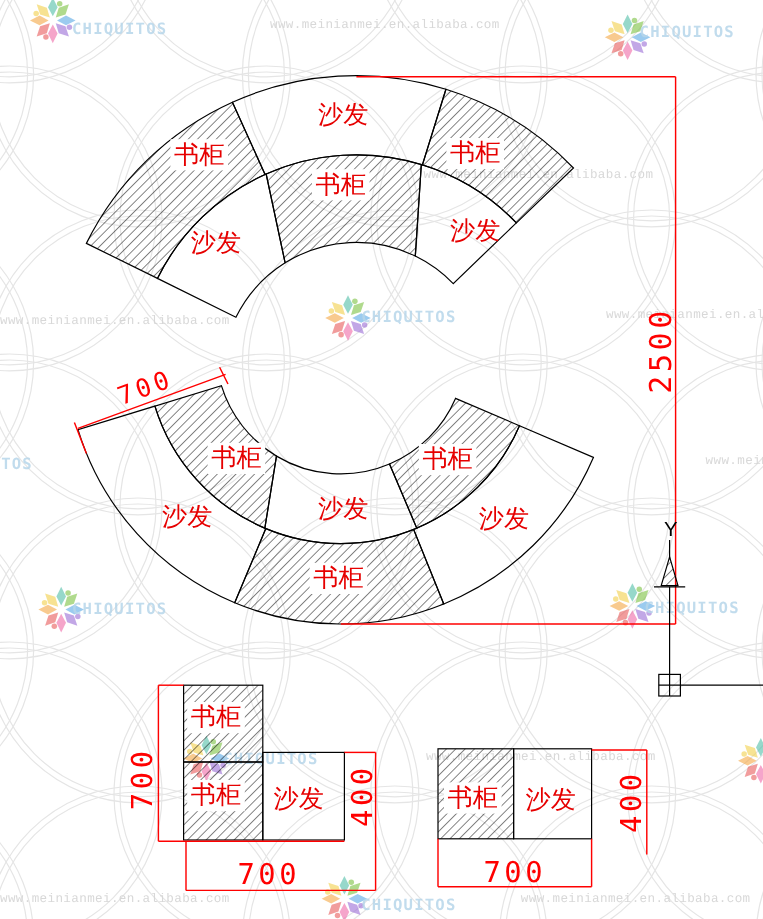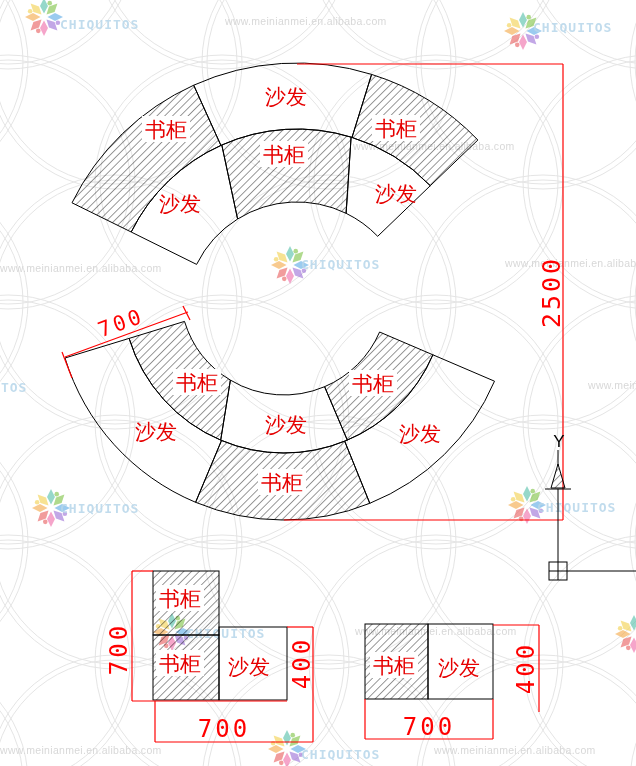--- a/index.html
+++ b/index.html
@@ -3,21 +3,21 @@
 <meta charset="utf-8">
 <style>
   html,body{margin:0;padding:0;background:#fff;}
   body{font-family:"Liberation Sans",sans-serif;}
   #canvas{position:relative;width:636px;height:766px;overflow:hidden;background:#fff;}
   #canvas > svg{position:absolute;left:0;top:0;}
   #watermarks{position:absolute;left:0;top:0;width:522px;height:766px;}
   #watermarks svg.flower{position:absolute;}
   .logo-text{position:absolute;font-family:"DejaVu Sans Mono",monospace;font-weight:bold;
              font-size:13px;letter-spacing:1px;white-space:nowrap;opacity:.85;}
-  .url-text{position:absolute;font-family:Liberation Sans, sans-serif;font-size:10.5px;
+  .url-text{position:absolute;font-family:Liberation Mono, monospace;font-size:10.5px;
             letter-spacing:.3px;white-space:nowrap;opacity:.95;}
 </style>
 </head>
 <body>
 
 <div id="canvas">
   <svg id="bg" width="636" height="766" viewBox="0 0 636 766">
       <g fill="none" stroke="#e5e5e5" stroke-width="1">
         <circle cx="-206" cy="-58" r="127"></circle>
         <circle cx="-206" cy="-58" r="122"></circle>

